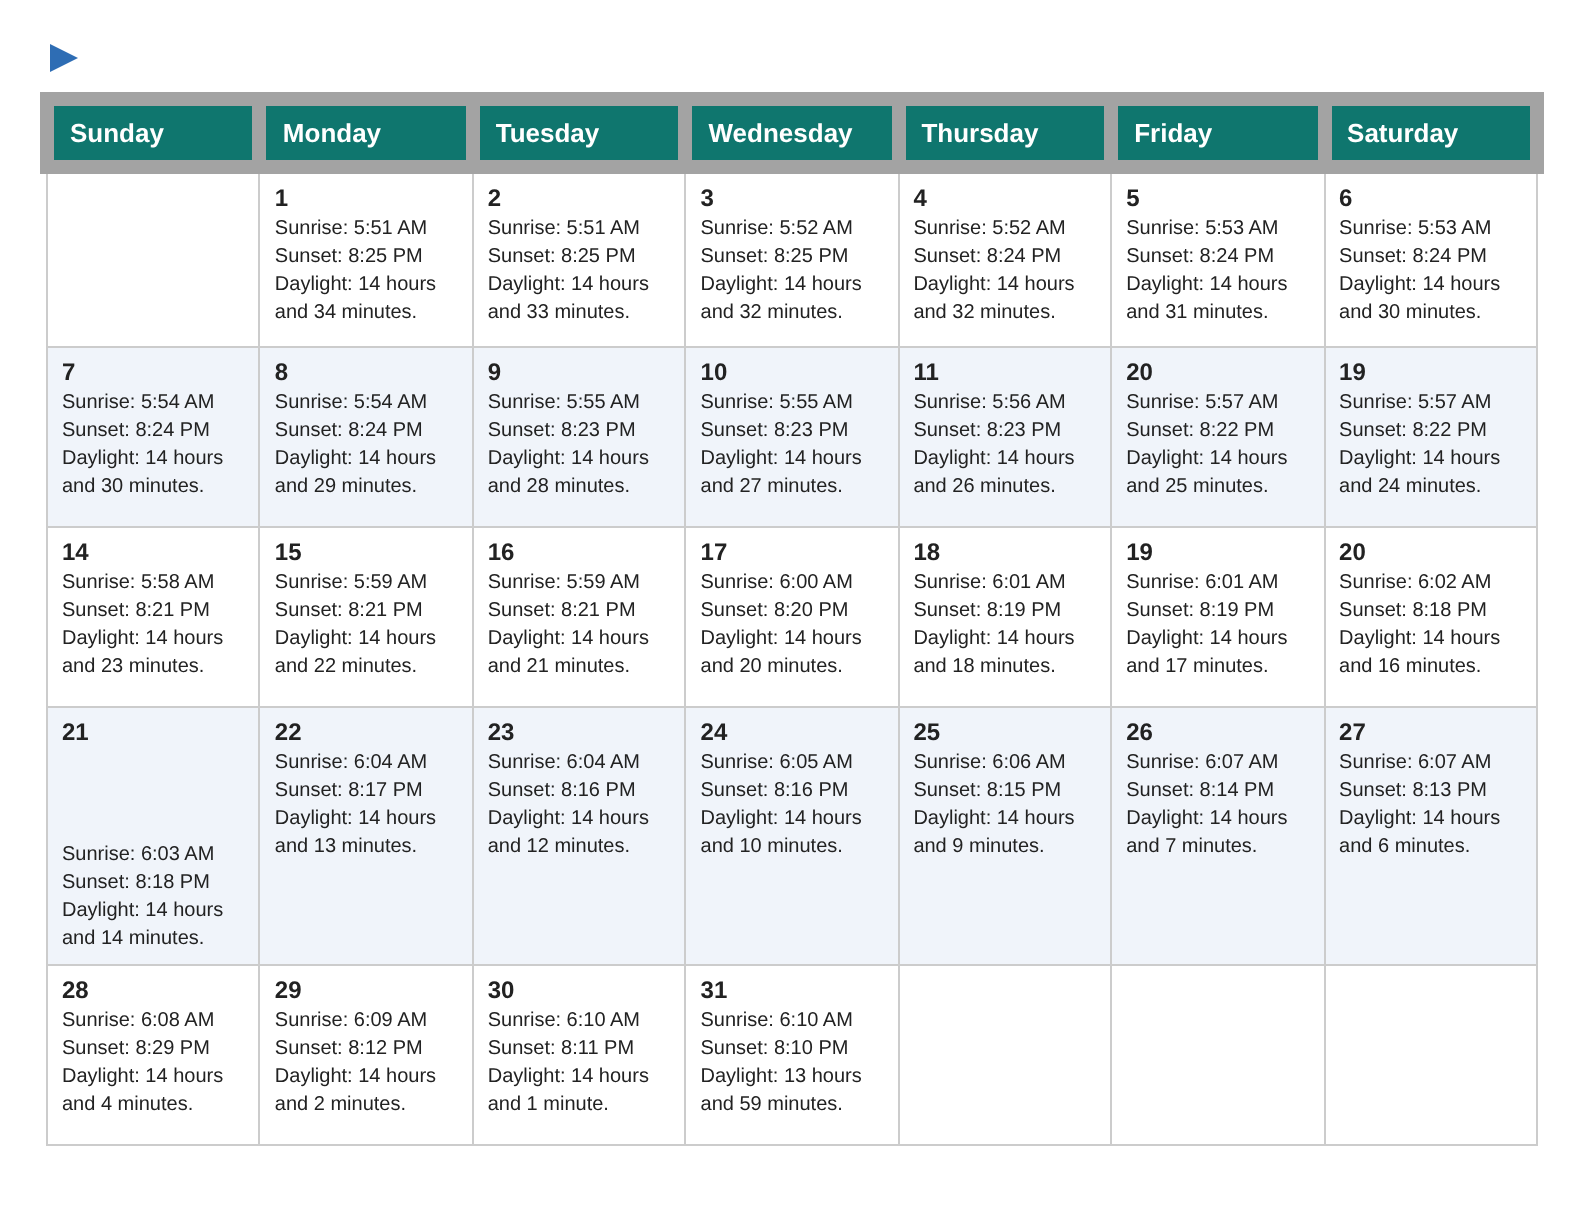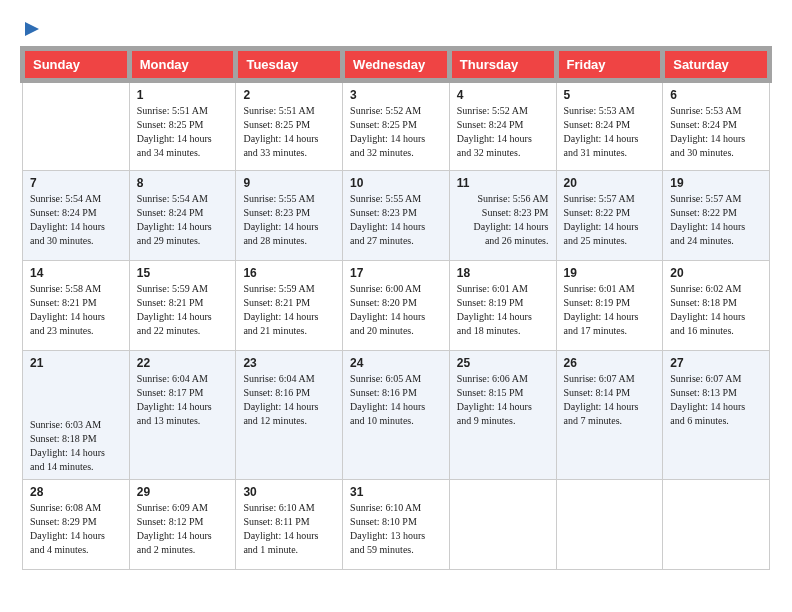--- a/index.html
+++ b/index.html
@@ -33,27 +33,27 @@
     .location {
       font-size: 17px;
       color: #333;
     }
     table {
       width: 100%;
       border-collapse: collapse;
       table-layout: fixed;
     }
     thead tr th {
-      background-color: #ef4444;
+      background-color: #0f766e;
       color: #fff;
       text-align: left;
       padding: 6px 8px;
       font-size: 13px;
       font-weight: bold;
-      border: 5px solid #a3a3a3;
+      border: 7px solid #a3a3a3;
     }
     tbody tr td {
       border: 1px solid #ccc;
       vertical-align: top;
       padding: 5px 7px;
       font-size: 10.5px;
       color: #222;
       height: 90px;
     }
     tbody tr:nth-child(even) td {
@@ -64,21 +64,20 @@
     }
     .day-num {
       font-weight: bold;
       font-size: 12px;
       display: block;
       margin-bottom: 2px;
     }
     .cell-info {
       font-size: 10px;
       line-height: 1.4;
-      font-family: Liberation Serif, serif;
     }
   </style>
 </head>
 <body>
 
 <div class="header">
   <div class="logo">
     <div style="display:flex;align-items:center;">
       <span style="font-size:22px;font-weight:bold;color:#1a1a2e;"></span>
       <svg width="22" height="22" viewBox="0 0 22 22" style="margin-left:1px;margin-top:-2px;">
@@ -175,21 +174,21 @@
         </td>
         <td>
           <span class="day-num">10</span>
           <div class="cell-info" style="white-space: pre-line;">Sunrise: 5:55 AM
 Sunset: 8:23 PM
 Daylight: 14 hours
 and 27 minutes.</div>
         </td>
         <td>
           <span class="day-num">11</span>
-          <div class="cell-info" style="white-space: pre-line; text-align: right;">Sunrise: 5:56 AM
+          <div class="cell-info" style="white-space: pre-line;">Sunrise: 5:56 AM
 Sunset: 8:23 PM
 Daylight: 14 hours
 and 26 minutes.</div>
         </td>
         <td>
           <span class="day-num">20</span>
           <div class="cell-info" style="white-space: pre-line;">Sunrise: 5:57 AM
 Sunset: 8:22 PM
 Daylight: 14 hours
 and 25 minutes.</div>

